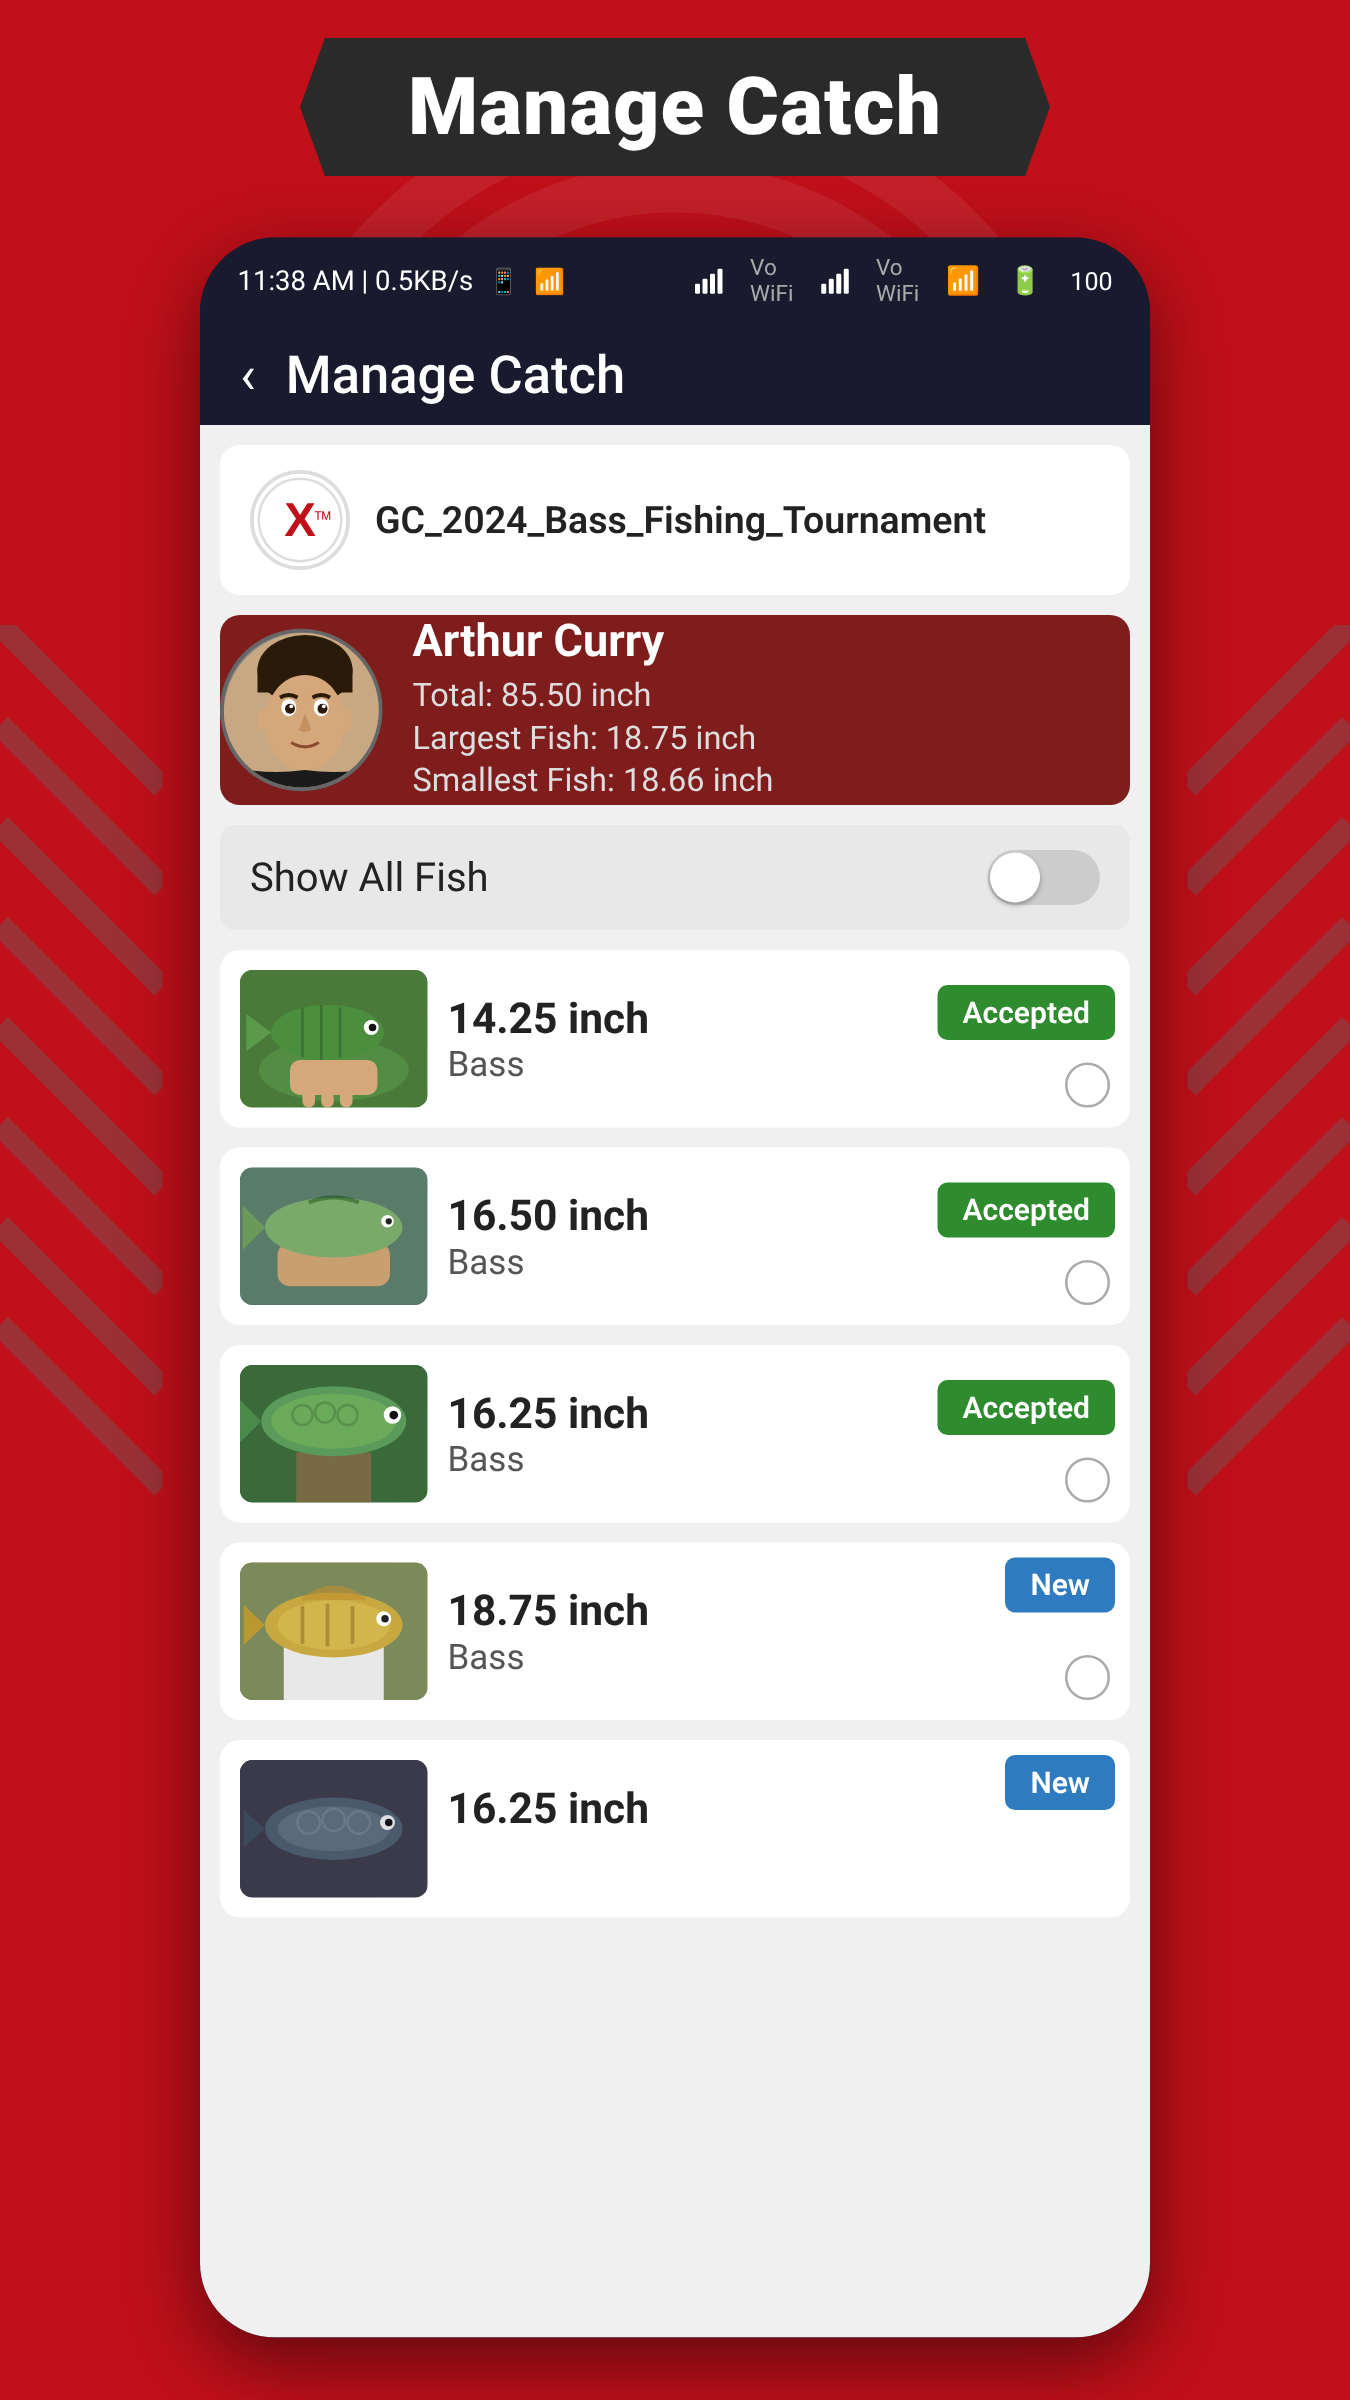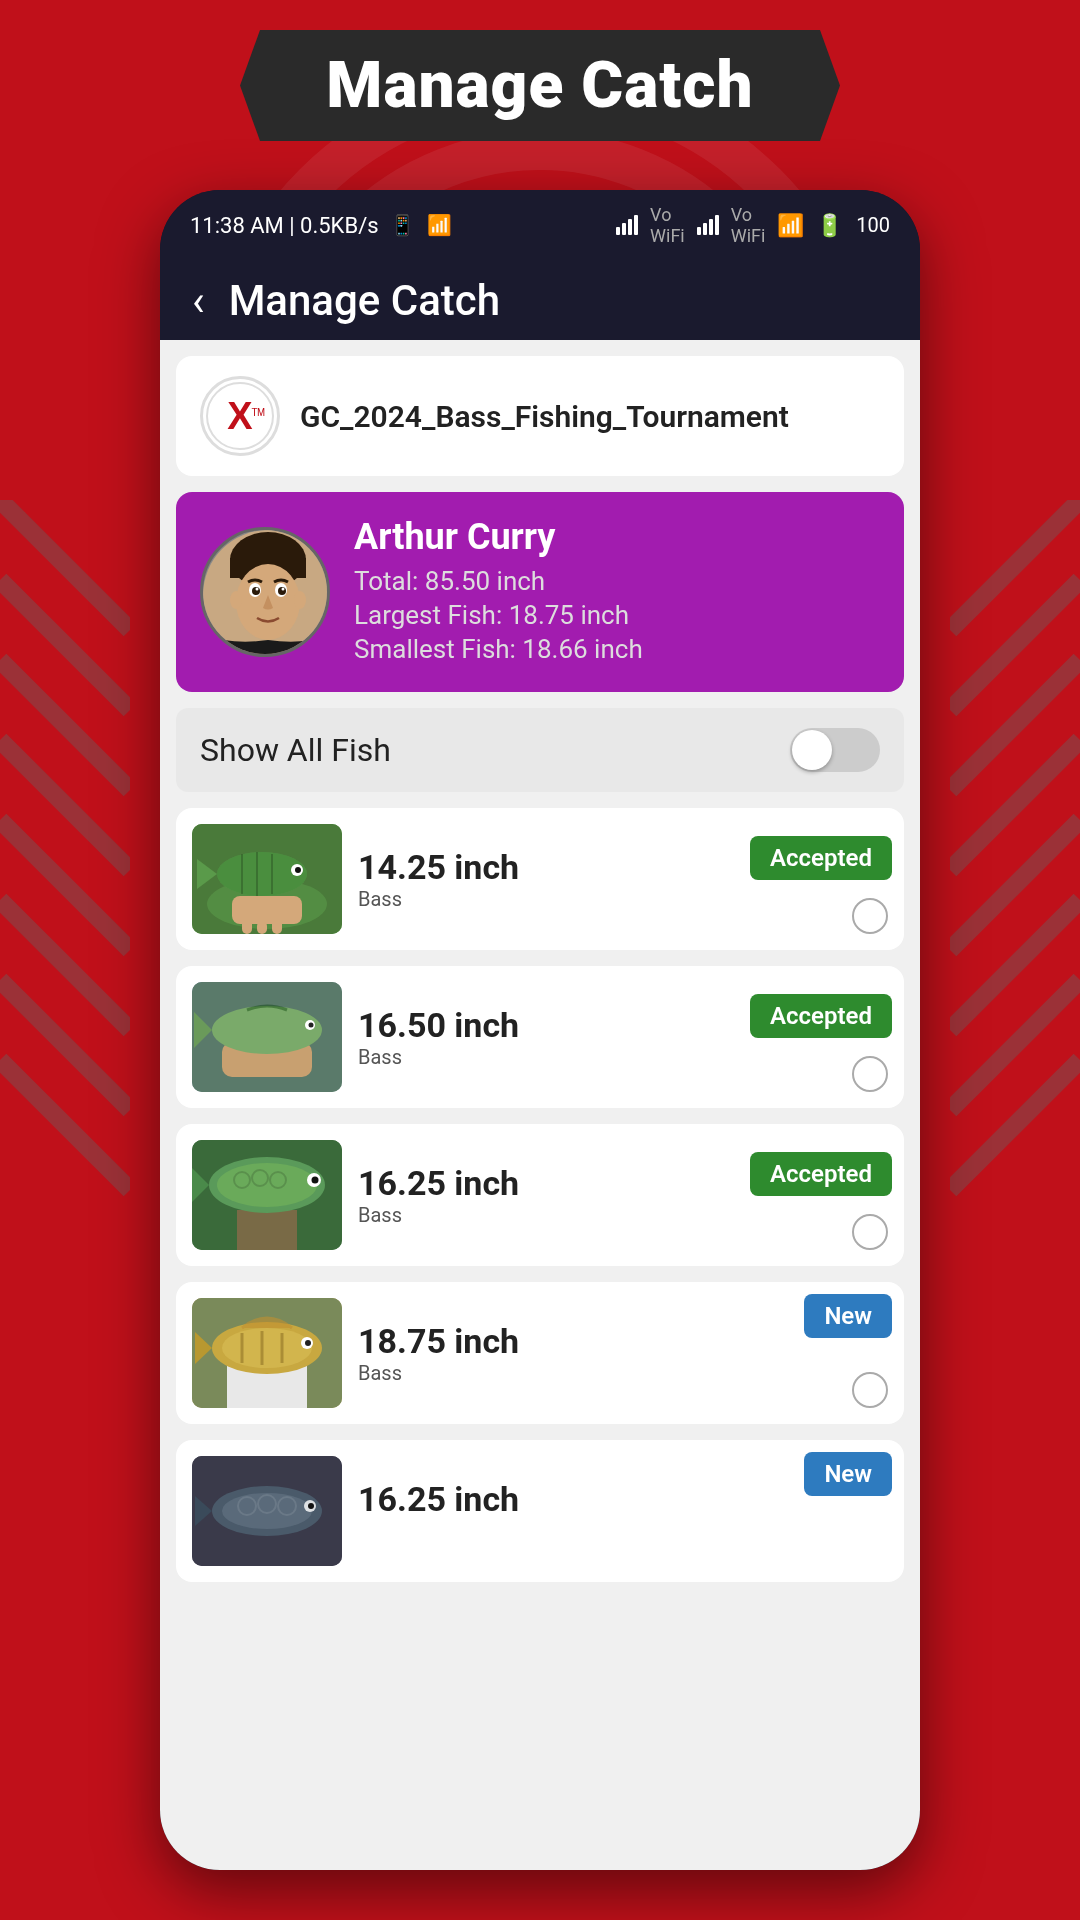--- a/index.html
+++ b/index.html
@@ -80,21 +80,21 @@
 
     .status-left {
       display: flex;
       align-items: center;
       gap: 12px;
     }
 
     .status-right {
       display: flex;
       align-items: center;
-      gap: 12px;
+      gap: 22px;
     }
 
     
     .nav-bar {
       background: #1a1a2e;
       height: 80px;
       display: flex;
       align-items: center;
       padding: 0 24px;
       gap: 16px;
@@ -146,23 +146,22 @@
     }
 
     .tournament-name {
       font-size: 30px;
       font-weight: 600;
       color: #222;
     }
 
     
     .angler-card {
-      background: #a21caf;
+      background: #7f1d1d;
       border-radius: 16px;
-      padding: 24px;
       display: flex;
       align-items: center;
       gap: 24px;
       margin-bottom: 16px;
     }
 
     .angler-avatar {
       width: 130px;
       height: 130px;
       border-radius: 50%;
@@ -250,21 +249,21 @@
       flex: 1;
     }
 
     .fish-size {
       font-size: 34px;
       font-weight: 700;
       color: #222;
     }
 
     .fish-type {
-      font-size: 20px;
+      font-size: 28px;
       color: #555;
     }
 
     .status-badge {
       position: absolute;
       top: 12px;
       right: 12px;
       padding: 8px 20px;
       border-radius: 8px;
       font-size: 24px;

